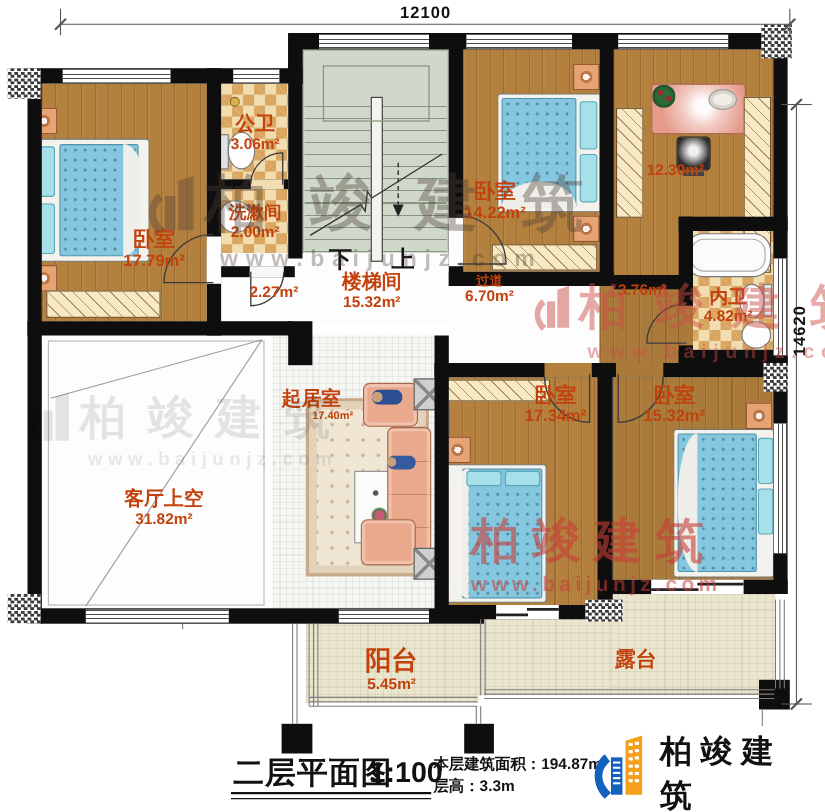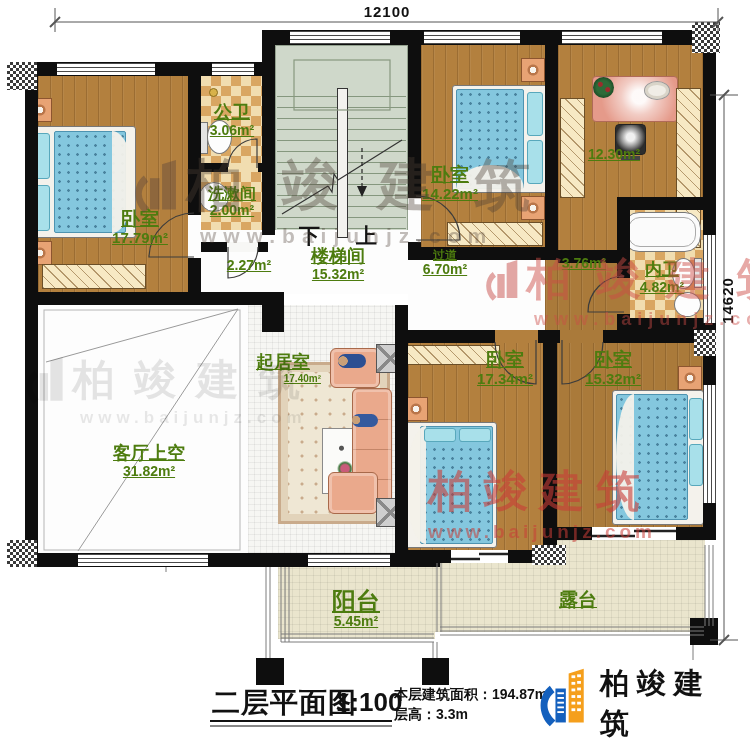--- a/index.html
+++ b/index.html
@@ -47,21 +47,21 @@
   .ctable{background:#fbfbf9;border:1px solid #8a8a8a;}
   .stab{background:#cfcfcf;border:1px solid #555;
        background-image:linear-gradient(45deg,transparent 46%,#8a8a8a 46%,#8a8a8a 54%,transparent 54%),
                         linear-gradient(-45deg,transparent 46%,#8a8a8a 46%,#8a8a8a 54%,transparent 54%);}
   .person{border-radius:7px;background-repeat:no-repeat;}
   .tub{background:#fbfbfb;border:1.5px solid #777;border-radius:16px;}
   .tubin{position:absolute;inset:4px;border:1px solid #aaa;border-radius:12px;}
   .wc-tank{background:#e3e3e3;border:1px solid #777;}
   .wc-bowl{background:#fdfdfd;border:1px solid #777;border-radius:50%;}
   .sink{background:#fdfdfd;border:1px solid #777;border-radius:50%;}
-  .rl{position:absolute;text-align:center;font-weight:700;color:#4d7c0f;z-index:30;line-height:1.1;text-decoration:underline;}
+  .rl{position:absolute;text-align:center;font-weight:700;color:#c2410c;z-index:30;line-height:1.1;}
   .rl .n,.rl .a{display:block;}
   .sd{position:absolute;font-weight:700;color:#141414;z-index:30;}
   .dim{position:absolute;font-weight:700;color:#111;z-index:30;font-size:15px;letter-spacing:1px;}
   .wm{position:absolute;z-index:35;white-space:nowrap;pointer-events:none;}
   .wm .big{font-weight:700;display:inline-block;vertical-align:middle;}
   .wm .url{font-weight:700;display:block;}
   .overlay{position:absolute;left:0;top:0;z-index:26;}
   .tb{position:absolute;z-index:40;color:#111;}
   .monitor{background:radial-gradient(circle at 50% 42%,#f0f0f0 0 4px,#9a9a9a 9px,#2d2d2d 15px);border:1px solid #222;border-radius:4px;}
   .desk{background:#e59a8a;border:1px solid #b06a58;border-radius:4px;

